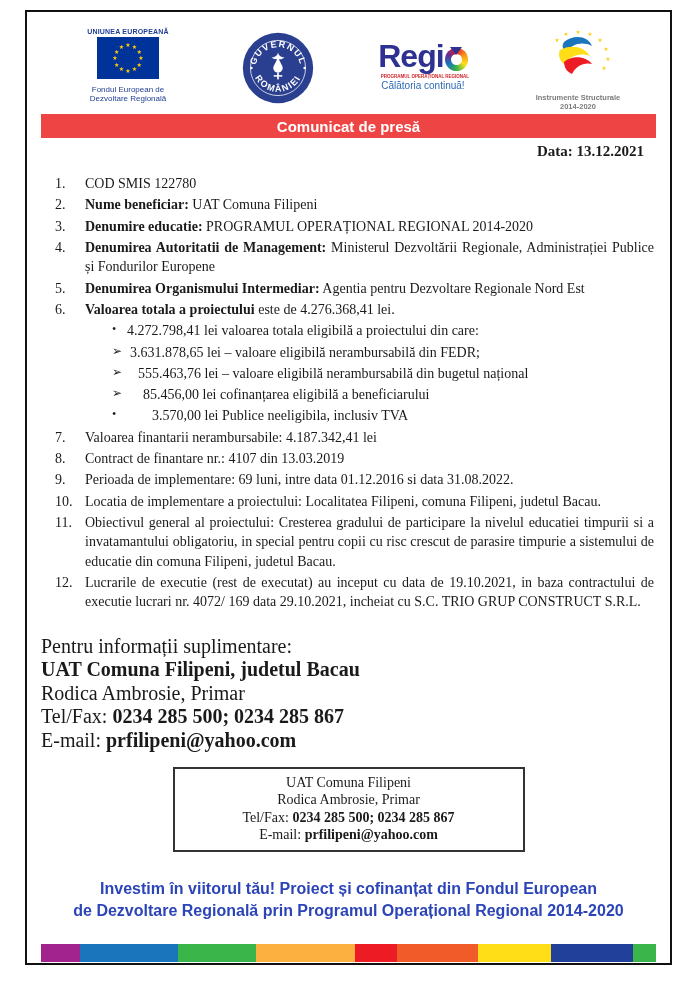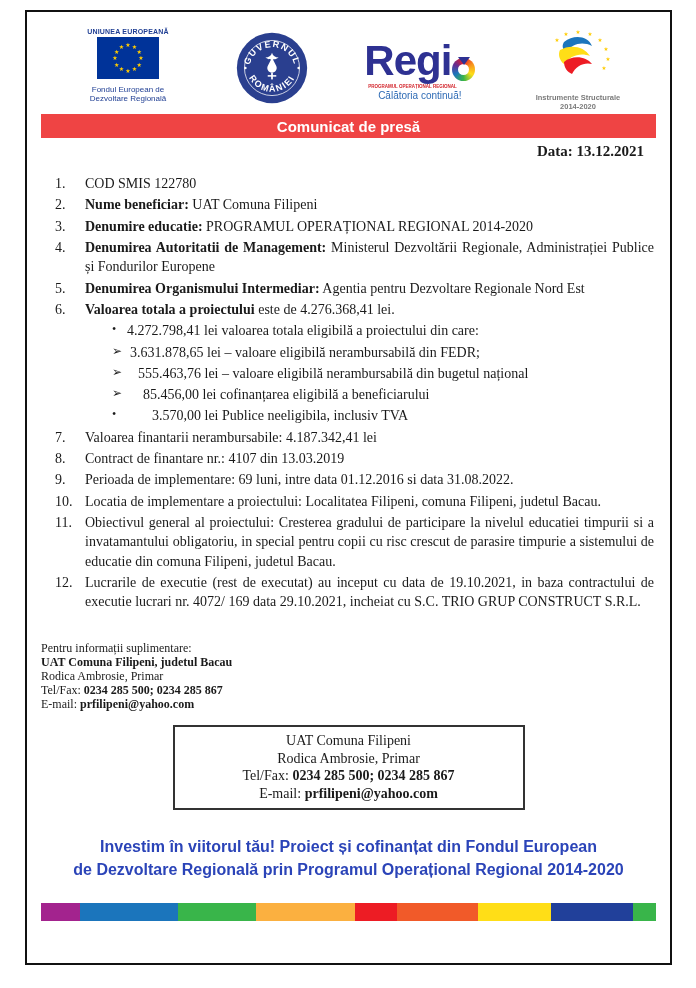--- a/index.html
+++ b/index.html
@@ -10,21 +10,21 @@
 
   
   .logos-row { display:flex; justify-content:space-between; align-items:flex-start;
                padding:4px 30px 0 36px; height:84px; }
   .logo { text-align:center; font-family:"Liberation Sans","DejaVu Sans",sans-serif; }
   .eu-top { font-size:7px; font-weight:bold; color:#1f3e93; letter-spacing:.2px; margin-bottom:2px; }
   .eu-bottom { font-size:8px; color:#1f3e93; line-height:1.15; margin-top:2px; width:102px; }
   .gov-seal { margin-top:2px; }
   .logo-regio { padding-top:12px; }
   .regio-word { display:flex; align-items:flex-end; justify-content:center; color:#2e3192;
-                font-weight:bold; font-size:42px; line-height:1; letter-spacing:-1px; }
+                font-weight:bold; font-size:32px; line-height:1; letter-spacing:-1px; }
   .regio-o { width:23px; height:23px; border-radius:50%; position:relative; margin:0 0 1px 1px;
              background:conic-gradient(#ed1c24,#f7941d,#ffde17,#39b54a,#1b75bc,#662d91,#ed1c24); }
   .regio-o::after { content:''; position:absolute; inset:6px; background:#fff; border-radius:50%; }
   .regio-o::before { content:''; position:absolute; top:-1px; left:50%; transform:translateX(-50%);
              border-left:6px solid transparent; border-right:6px solid transparent;
              border-top:8px solid #2e3192; z-index:2; }
   .regio-sub { font-size:4.5px; color:#d22128; font-weight:bold; text-align:left; margin:2px 0 1px 4px; }
   .regio-tagline { font-size:10px; color:#2e6bb5; margin-top:1px; }
   .struct-label { font-size:7.5px; font-weight:bold; color:#7a7a7a; line-height:1.2; margin-top:1px; }
 
@@ -39,21 +39,21 @@
   .list { margin-top:14px; font-size:14px; line-height:1.38; }
   .li { display:flex; padding-left:14px; margin-bottom:2px; }
   .li .num { flex:0 0 30px; }
   .li .body { flex:1; text-align:justify; padding-right:2px; }
   .sub { display:flex; padding-left:71px; margin-bottom:2px; }
   .sub .mk { flex:0 0 15px; font-size:12px; }
   .ind0{padding-left:0} .ind1{padding-left:3px} .ind2{padding-left:11px}
   .ind3{padding-left:16px} .ind4{padding-left:25px}
 
   
-  .contact { margin-top:29px; font-size:12px; line-height:1.18; }
+  .contact { margin-top:23px; font-size:20px; line-height:1.18; }
   .infobox { margin:14px auto 0 auto; width:352px; border:2px solid #333; text-align:center;
              font-size:14px; line-height:1.25; padding:5px 4px 6px 4px; }
 
   
   .investim { margin-top:26px; text-align:center; font-family:"Liberation Sans","DejaVu Sans",sans-serif;
               font-size:16px; line-height:1.4; font-weight:bold; }
   .rainbow { margin-top:22px; display:flex; height:18px; width:100%; }
   .rainbow span { height:100%; }
   b.inlb { font-weight:bold; }
 </style>

